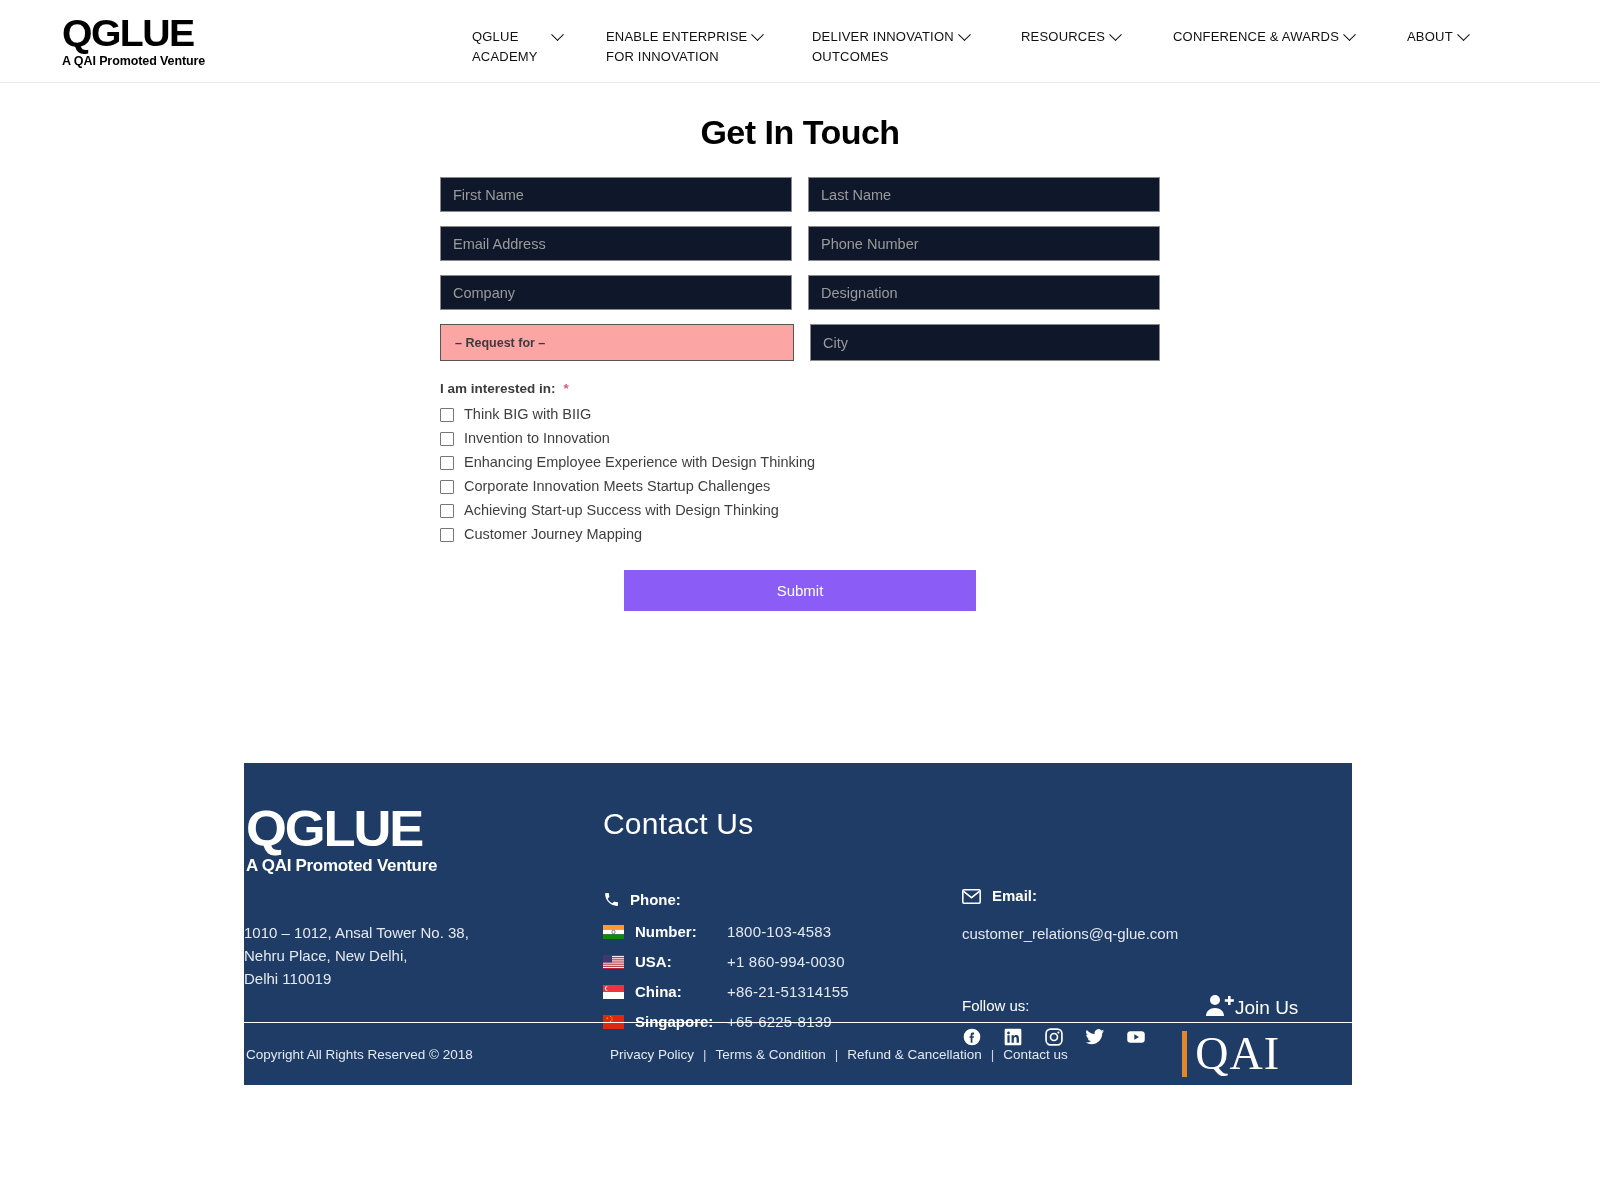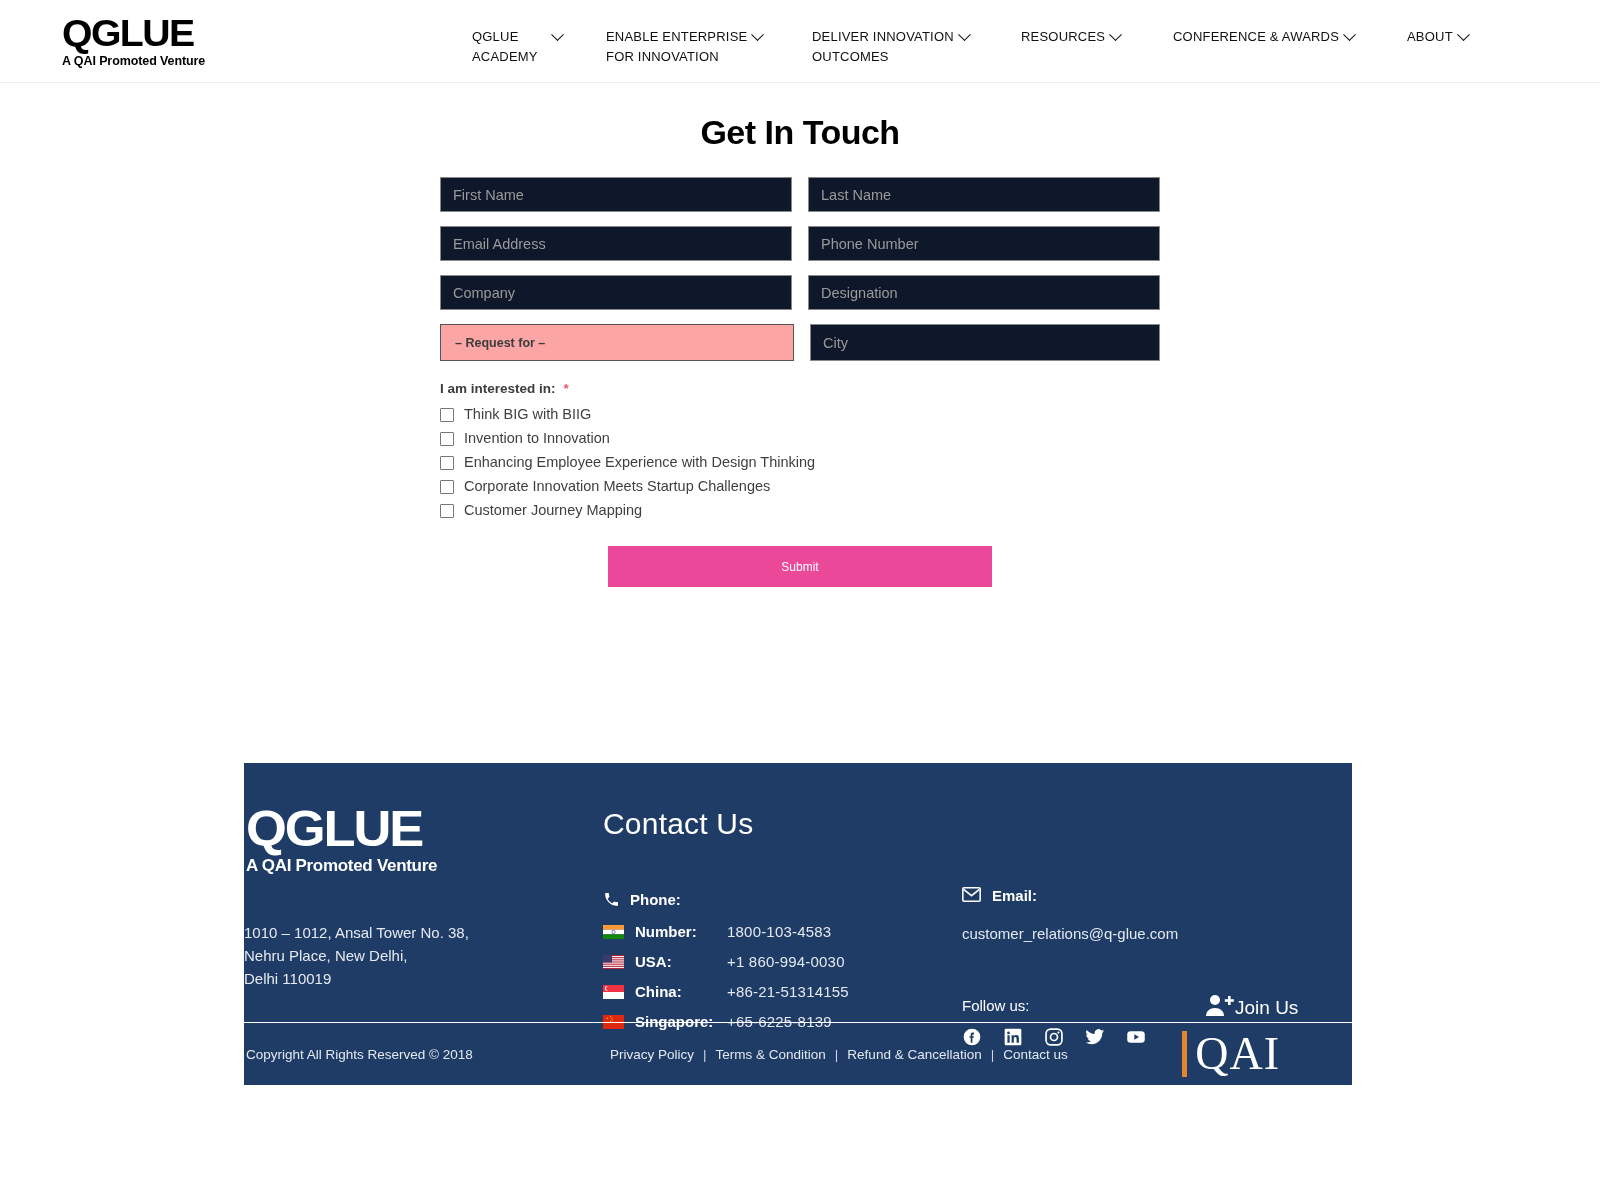--- a/index.html
+++ b/index.html
@@ -141,25 +141,25 @@
     border-radius: 1px;
   }
   .check-label {
     font-size: 14.5px;
     color: #3f3f3f;
     line-height: 17px;
   }
 
   .submit-wrap { display: flex; justify-content: center; margin-top: 27px; }
   .submit-btn {
-    width: 384px; height: 41px;
-    background: #ec4899;
+    width: 352px; height: 41px;
+    background: #8b5cf6;
     color: #fff;
     font-family: "Liberation Sans", sans-serif;
-    font-size: 12px;
+    font-size: 15px;
     border: none;
     cursor: pointer;
     border-radius: 0;
   }
 
   
   .footer {
     position: absolute;
     left: 244px; top: 763px;
     width: 1108px; height: 322px;
@@ -200,21 +200,21 @@
   .phone-head-label { font-size: 15px; font-weight: 700; color: #fff; }
   .c-row { display: flex; align-items: center; margin-bottom: 13px; }
   .flag { width: 21px; height: 14px; flex: 0 0 auto; border: 0; display:block; }
   .c-country {
     width: 92px; margin-left: 11px;
     font-size: 15px; font-weight: 700; color: #fff;
   }
   .c-number { font-size: 15px; color: #e4e8ef; letter-spacing: 0.2px; }
 
   .email-block { position: absolute; left: 718px; top: 124px; }
-  .email-head { display: flex; align-items: flex-start; gap: 11px; margin-bottom: 21px; }
+  .email-head { display: flex; align-items: flex-end; gap: 11px; margin-bottom: 21px; }
   .email-head-label { font-size: 15px; font-weight: 700; color: #fff; }
   .email-addr { font-size: 15px; color: #e4e8ef; }
 
   .follow-block { position: absolute; left: 718px; top: 234px; }
   .follow-label { font-size: 15px; color: #fff; margin-bottom: 13px; }
   .social-row { display: flex; gap: 21px; align-items: center; }
   .social-ic { width: 20px; height: 20px; cursor: pointer; display: block; }
 
   .join-block {
     position: absolute; left: 960px; top: 230px;
@@ -350,20 +350,24 @@
         <span class="cbox"></span>
         <span class="check-label">Invention to Innovation</span>
       </div>
       <div class="check-row">
         <span class="cbox"></span>
         <span class="check-label">Enhancing Employee Experience with Design Thinking</span>
       </div>
       <div class="check-row">
         <span class="cbox"></span>
         <span class="check-label">Corporate Innovation Meets Startup Challenges</span>
+      </div>
+      <div class="check-row">
+        <span class="cbox"></span>
+        <span class="check-label">Achieving Start-up Success with Design Thinking</span>
       </div>
       <div class="check-row">
         <span class="cbox"></span>
         <span class="check-label">Customer Journey Mapping</span>
       </div>
     </div>
 
     <div class="submit-wrap">
       <button class="submit-btn">Submit</button>
     </div>

